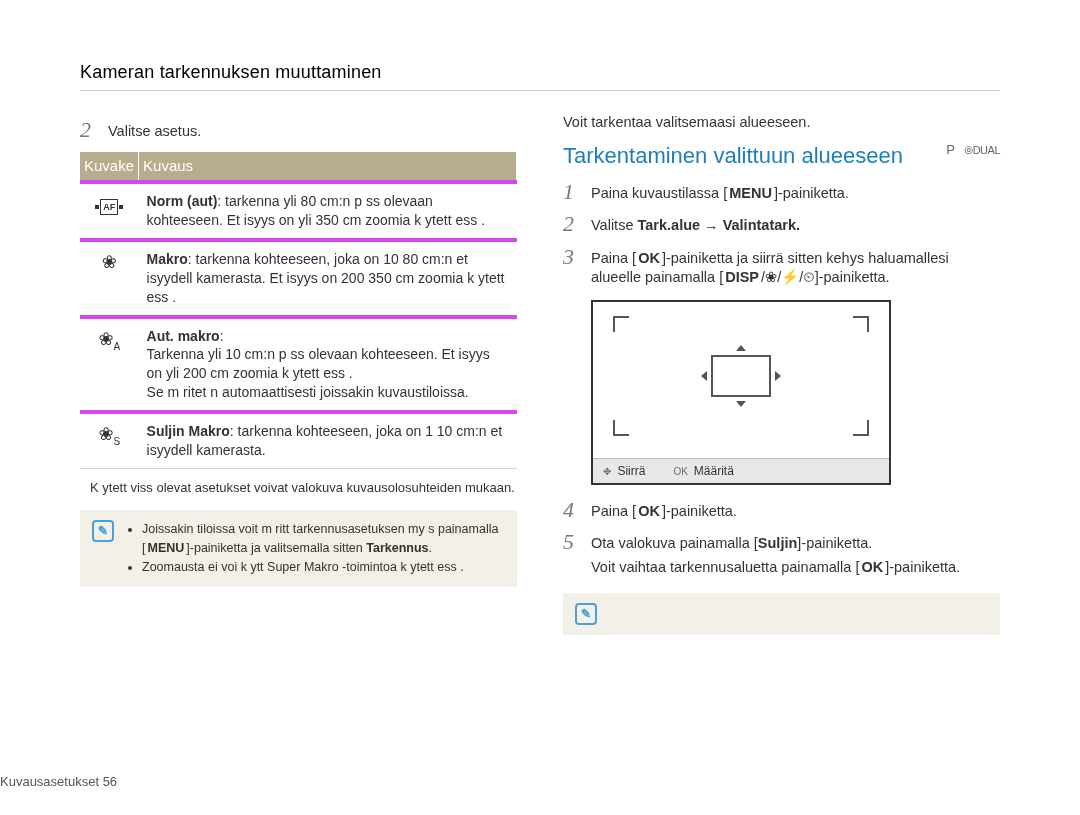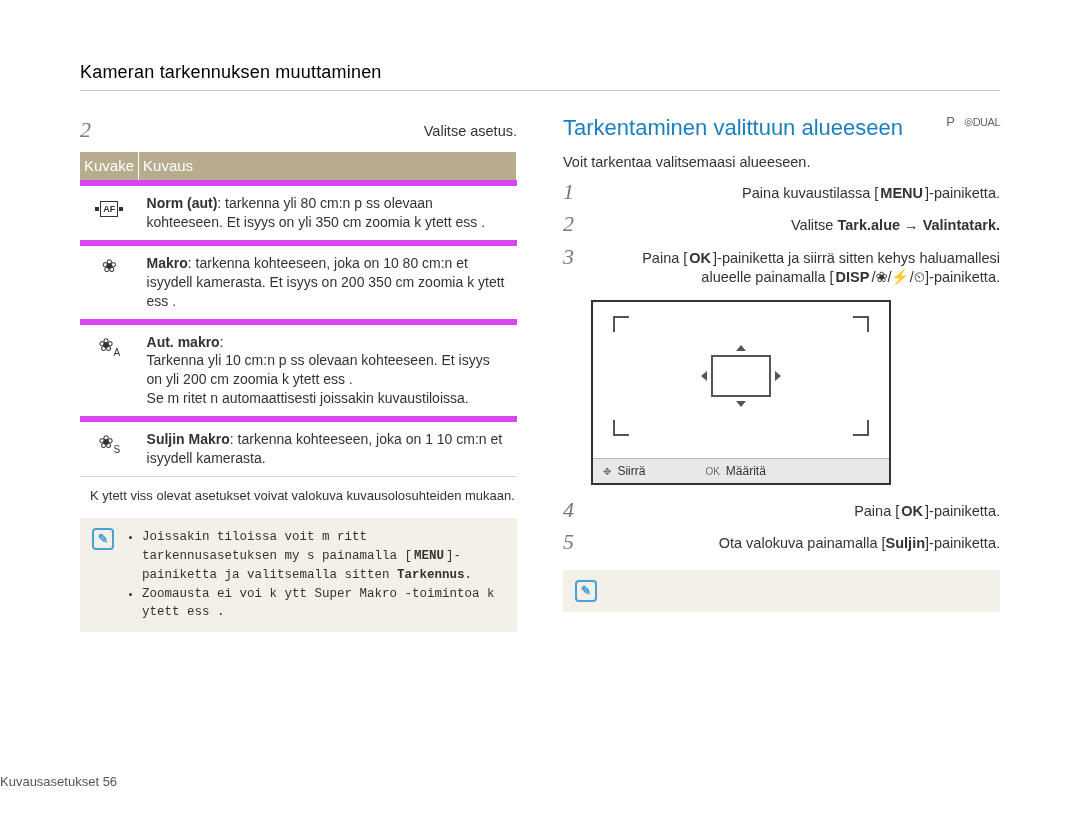--- a/index.html
+++ b/index.html
@@ -27,38 +27,38 @@
   .col { flex: 1 1 0; }
   .step { display: flex; gap: 10px; margin: 6px 0 10px 0; }
   .step-num {
     font-style: italic;
     font-size: 22px;
     color: #777;
     width: 18px;
     font-family: Georgia, serif;
     line-height: 1;
   }
-  .step-body { flex: 1; padding-top: 3px; text-align: right; }
+  .step-body { flex: 1; padding-top: 3px; }
   table.icons {
     width: 100%;
     border-collapse: collapse;
     margin: 4px 0 10px 0;
     font-size: 14px;
   }
   table.icons th {
     background: #b7ac8e;
     color: #fff;
     font-weight: normal;
     text-align: left;
     padding: 4px 4px;
     border-right: 1px solid #fff;
     font-size: 15px;
   }
   table.icons td {
-    border-top: 6px solid #d946ef;
+    border-top: 4px solid #d946ef;
     padding: 8px;
     vertical-align: top;
   }
   table.icons tr:last-child td { border-bottom: 1px solid #d8d4c6; }
   table.icons td.icon-cell { width: 42px; text-align: center; font-size: 18px; }
   .small-note { font-size: 13px; color: #333; margin: 8px 0 14px 10px; }
   .tipbox {
     background: #f3f0e7;
     display: flex;
     gap: 12px;
@@ -68,21 +68,21 @@
   }
   .tipbox .tip-icon {
     width: 22px; height: 22px;
     border: 2px solid #4aa0d8;
     border-radius: 4px;
     color: #4aa0d8;
     display: flex; align-items: center; justify-content: center;
     font-weight: bold;
     flex: 0 0 22px;
   }
-  .tipbox ul { list-style: disc; margin-left: 16px; font-family: Liberation Mono, monospace; }
+  .tipbox ul { list-style: disc; margin-left: 16px; }
   h2.rtitle {
     color: #1b7fbf;
     font-weight: normal;
     font-size: 22px;
     display: inline;
   }
   .mode-badges { float: right; color: #666; font-size: 13px; letter-spacing: 1px; }
   .mode-badges span + span { margin-left: 4px; }
   .btnlabel {
     display: inline-block;
@@ -122,21 +122,21 @@
     border-right: 6px solid #555; }
   .tri.rt { right: -12px; top: 50%; transform: translateY(-50%);
     border-top: 5px solid transparent; border-bottom: 5px solid transparent;
     border-left: 6px solid #555; }
   .lcd-bar {
     position: absolute; left: 0; right: 0; bottom: 0;
     background: #e8e8e8;
     border-top: 1px solid #bbb;
     padding: 4px 10px;
     font-size: 12px;
-    display: flex; gap: 60px;
+    display: flex; gap: 28px;
   }
   .lcd-bar span.k { font-size: 10px; margin-right: 6px; opacity: .7; }
   .footer {
     position: absolute;
     bottom: 24px; left: 0; right: 0;
     text-align: left;
     font-size: 13px;
     color: #555;
   }
   b { font-weight: bold; }
@@ -193,28 +193,28 @@
       <ul>
         <li>
           <span>Joissakin tiloissa voit m  ritt   tarkennusasetuksen my s painamalla [</span><b class="btnlabel">MENU</b><span>]-painiketta ja valitsemalla sitten </span><b>Tarkennus</b><span>.</span>
         </li>
         <li>Zoomausta ei voi k ytt   Super Makro -toimintoa k ytett ess .</li>
       </ul>
     </div>
   </div>
 
   <div class="col">
+    <div style="clear:both;margin-bottom:8px">Voit tarkentaa valitsemaasi alueeseen.</div>
     <div style="margin-bottom:10px">
       <h2 class="rtitle">Tarkentaminen valittuun alueeseen</h2>
       <span class="mode-badges">
         <span>P</span>
         <span class="dual-icon">⦾<span>DUAL</span></span>
       </span>
     </div>
-    <div style="clear:both;margin-bottom:8px">Voit tarkentaa valitsemaasi alueeseen.</div>
 
     <div class="step">
       <div class="step-num">1</div>
       <div class="step-body">
         <span>Paina kuvaustilassa [</span><b class="btnlabel">MENU</b><span>]-painiketta.</span>
       </div>
     </div>
 
     <div class="step">
       <div class="step-num">2</div>
@@ -253,20 +253,23 @@
       <div class="step-num">4</div>
       <div class="step-body">
         <span>Paina [</span><b class="btnlabel">OK</b><span>]-painiketta.</span>
       </div>
     </div>
 
     <div class="step">
       <div class="step-num">5</div>
       <div class="step-body">
         <span>Ota valokuva painamalla [</span><b>Suljin</b><span>]-painiketta.</span>
+        <div style="margin-top:4px">
+          <span>Voit vaihtaa tarkennusaluetta painamalla [</span><b class="btnlabel">OK</b><span>]-painiketta.</span>
+        </div>
       </div>
     </div>
 
     <div class="tipbox" style="margin-top:16px">
       <div class="tip-icon">✎</div>
     </div>
   </div>
 </div>
 
 <div class="footer">

